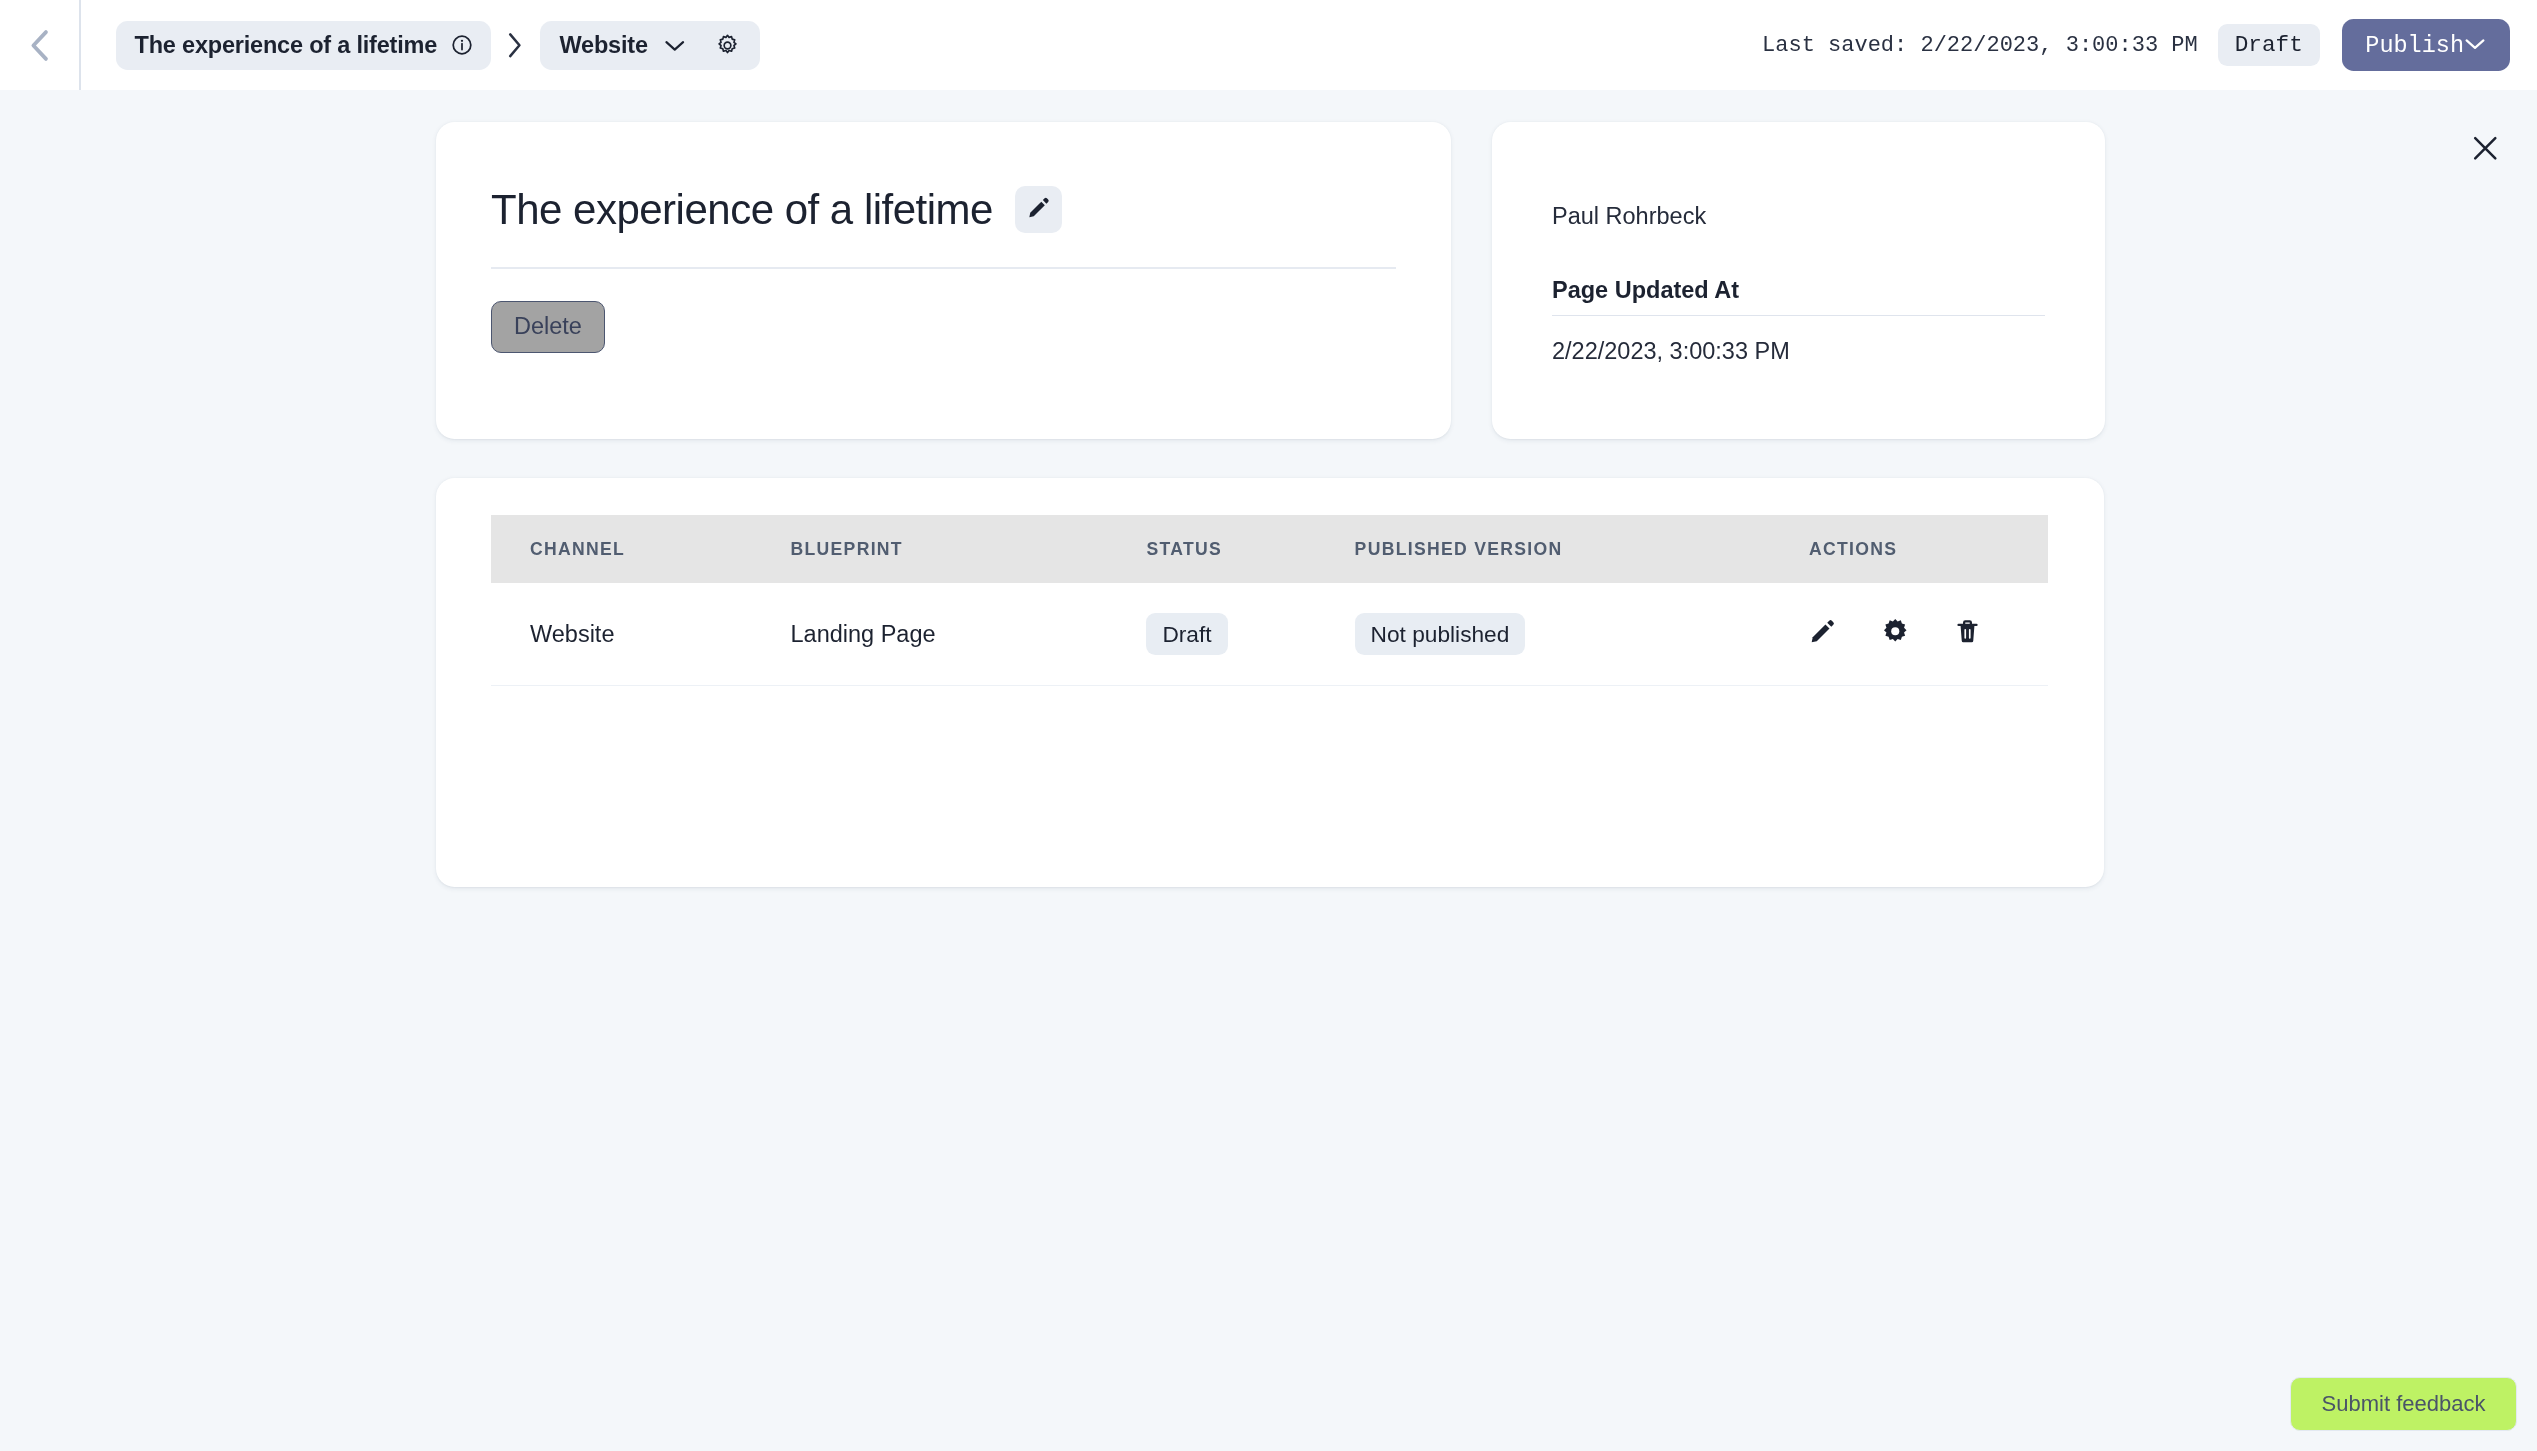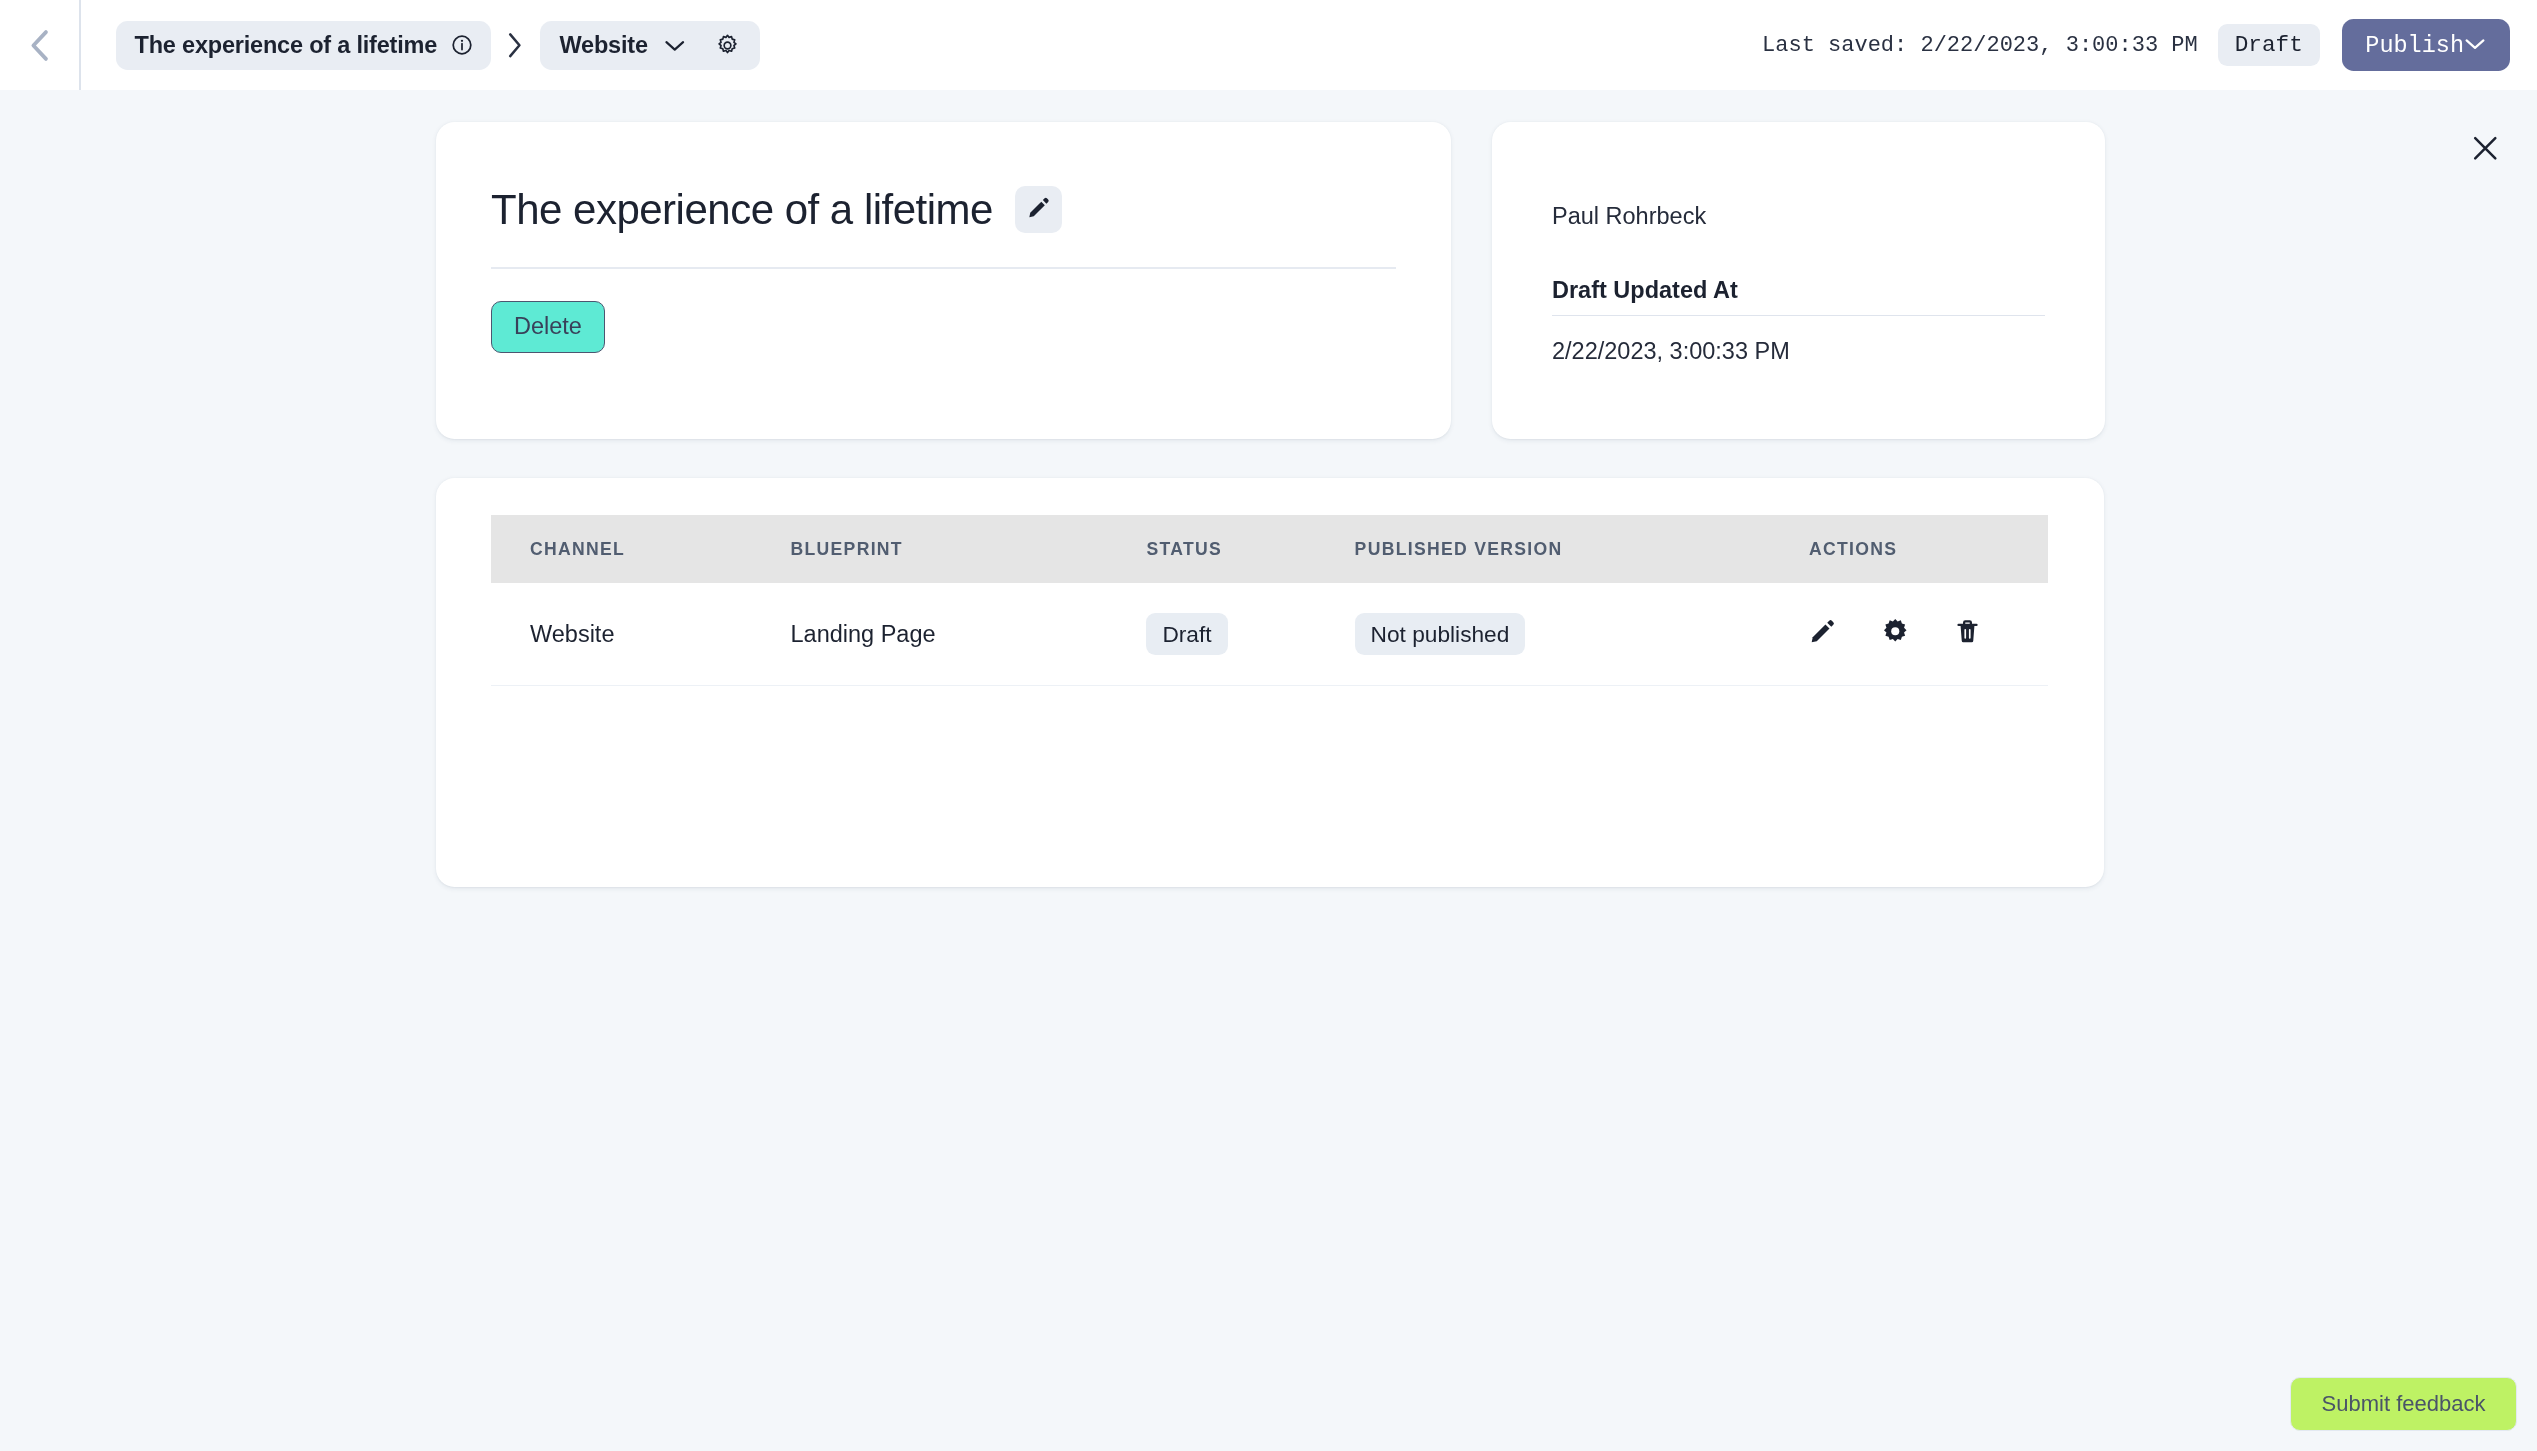--- a/index.html
+++ b/index.html
@@ -169,21 +169,21 @@
     height: 1.7px;
     background: #E6EAF1;
   }
   .delete-btn {
     margin: 32px 0 0 55px;
     display: inline-flex;
     align-items: center;
     justify-content: center;
     border: 1.7px solid #4C5670;
     border-radius: 10px;
-    background: #5eead4;
+    background: #a3a3a3;
     color: #39415A;
     font-size: 23.5px;
     padding: 11.7px 22px;
     cursor: pointer;
   }
 
   
   .meta-inner { padding: 59px 60px 0 60px; }
   .meta-label {
     font-size: 23.5px;
@@ -371,21 +371,21 @@
     </span>
   </div>
   <div class="title-divider"></div>
   <div class="delete-btn">Delete</div>
 </div>
 
 <div class="card meta-card">
   <div class="meta-inner">
     <div class="meta-value">Paul Rohrbeck</div>
     <div class="meta-gap"></div>
-    <div class="meta-label">Draft Updated At</div>
+    <div class="meta-label">Page Updated At</div>
     <div class="meta-value">2/22/2023, 3:00:33 PM</div>
   </div>
 </div>
 
 <div class="card channels-card">
 
   <table class="channels-table">
     <thead>
       <tr>
         <th class="c1">CHANNEL</th>

